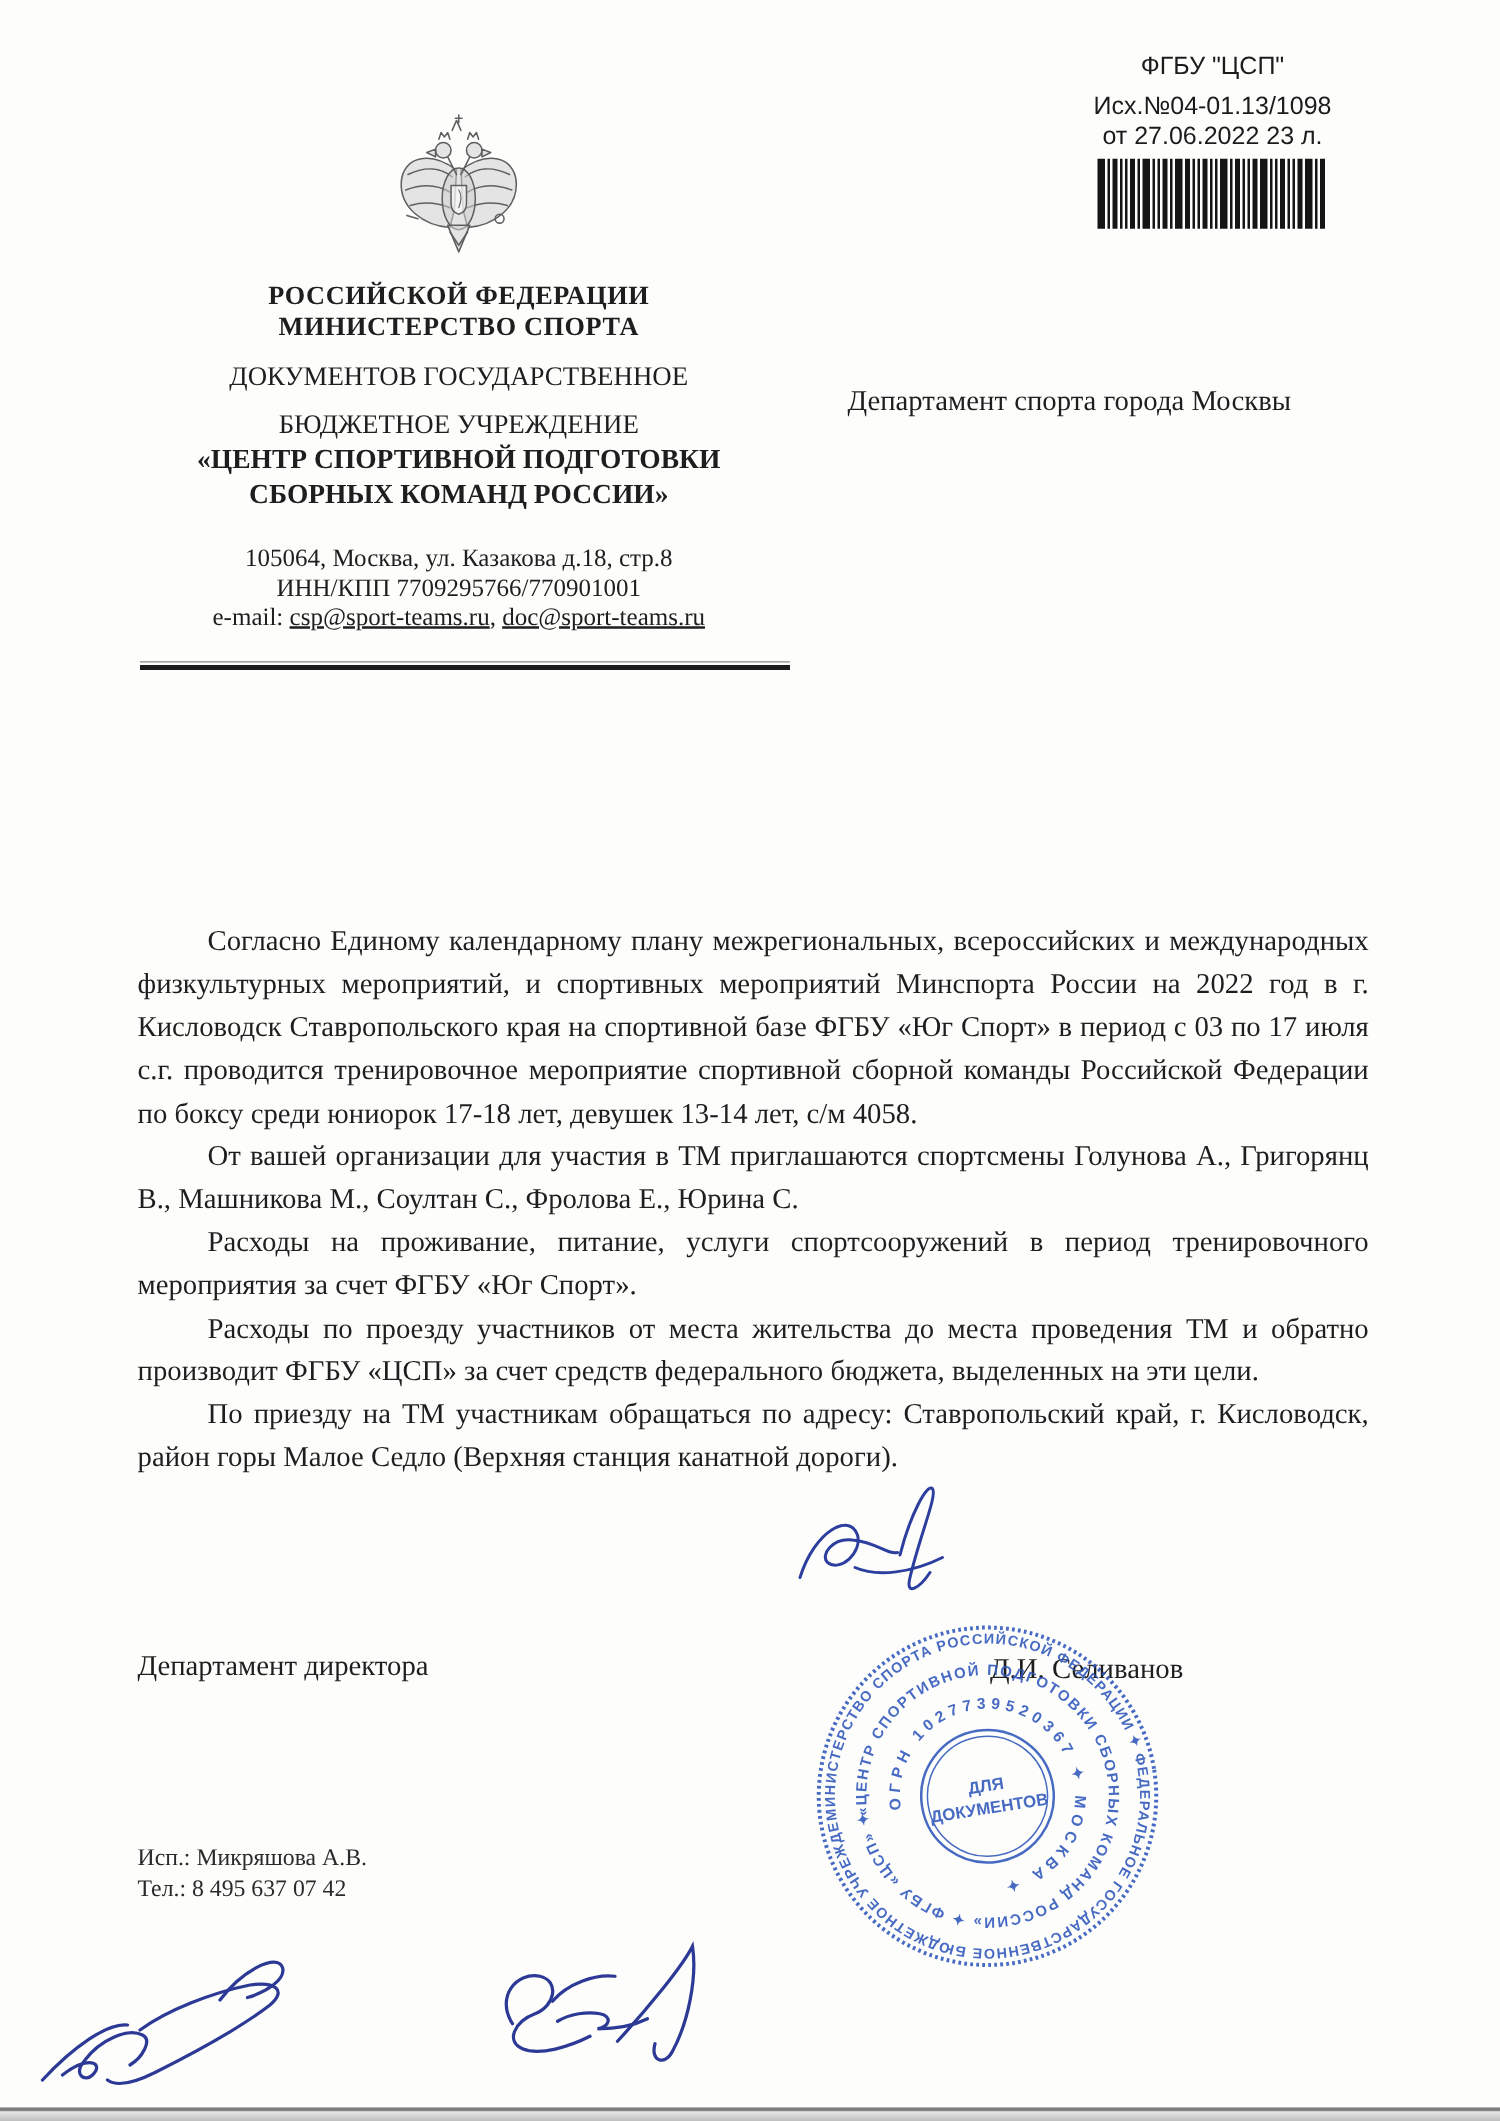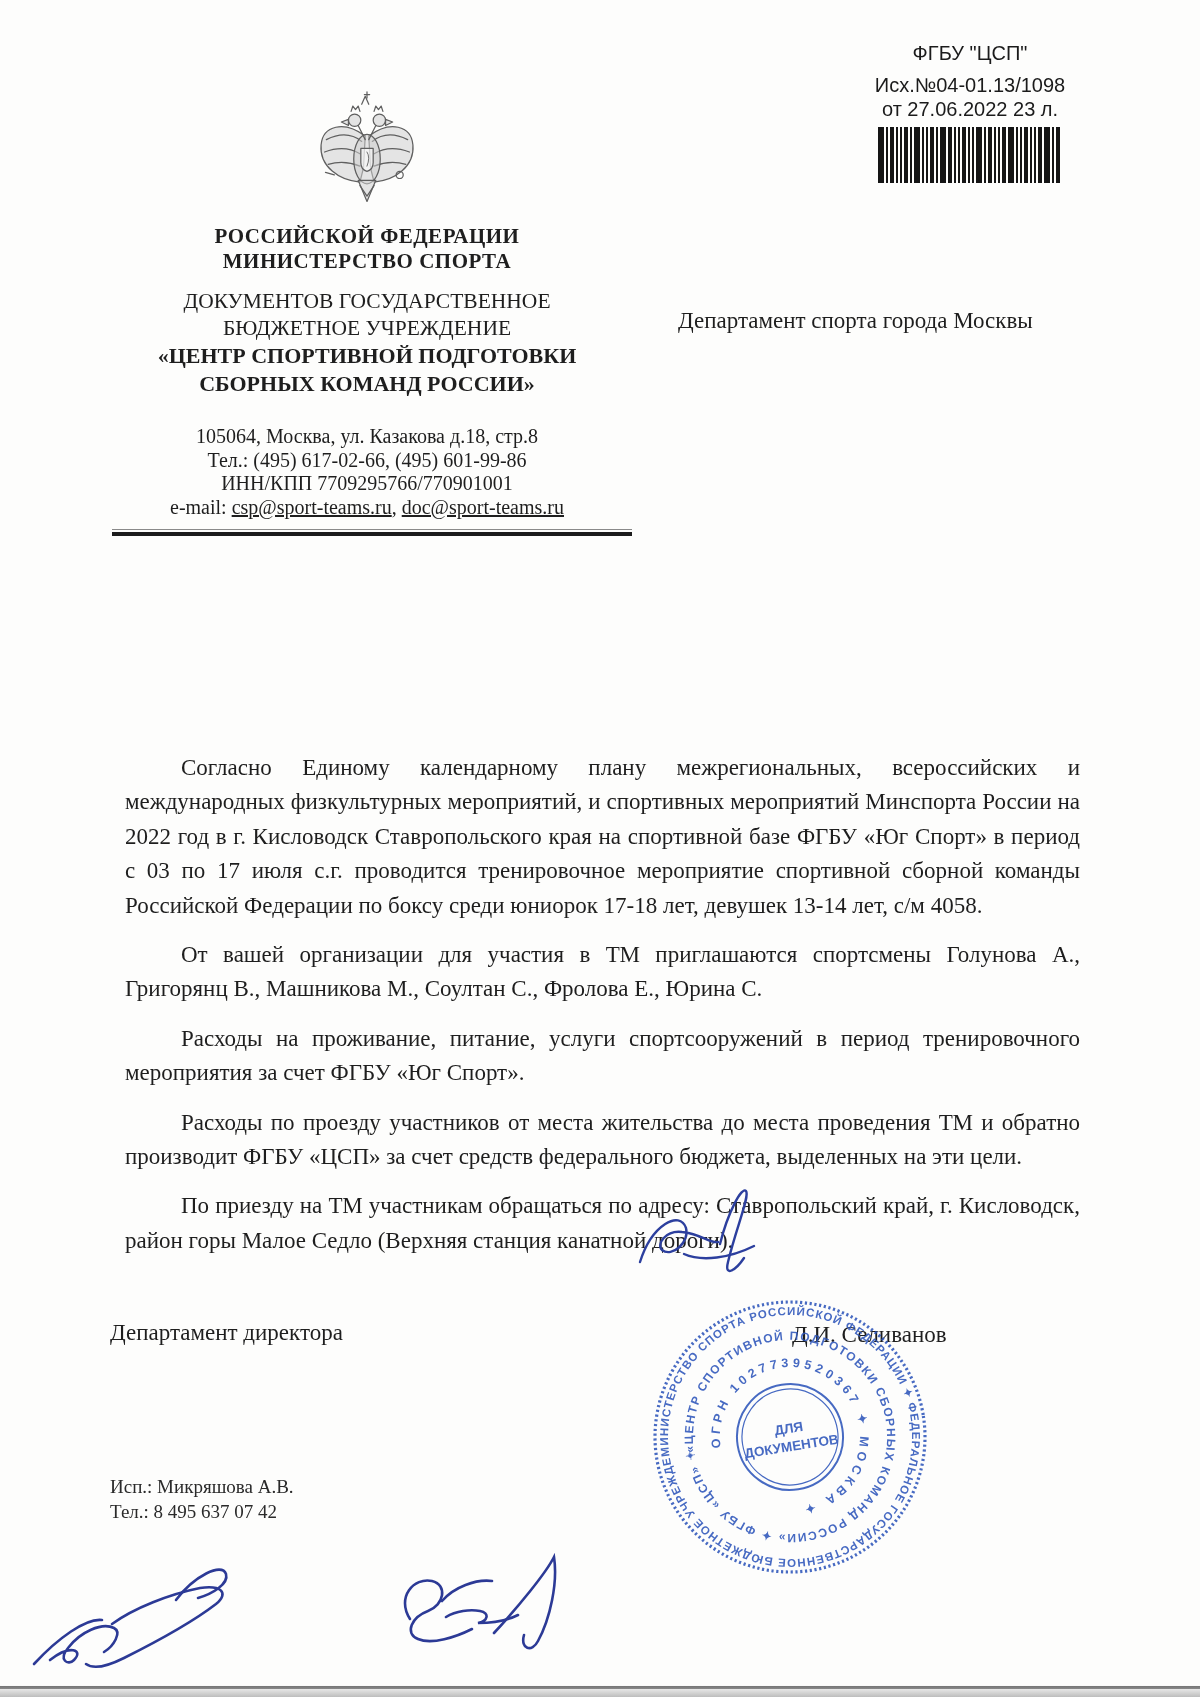--- a/index.html
+++ b/index.html
@@ -25,21 +25,21 @@
   .lh-addr{font-size:20px;line-height:23.5px;margin-top:27px;}
   .u{text-decoration:underline;}
   .divider{position:absolute;left:112px;top:529px;width:520px;height:8px;}
   .divider .thin{height:1px;background:#8a8a8a;margin-bottom:2px;}
   .divider .thick{height:4px;background:#1c1c1c;}
   
   .recipient{position:absolute;left:678px;top:308px;width:440px;font-size:23px;}
   
   .body-text{position:absolute;left:110px;top:736px;width:985px;
     font-size:23px;line-height:34.4px;text-align:justify;}
-  .body-text p{margin:15px;text-indent:56px;}
+  .body-text p{margin:0;text-indent:56px;}
   
   .sig-position{position:absolute;left:110px;top:1320px;font-size:23px;}
   .sig-name{position:absolute;left:792px;top:1322px;font-size:23px;}
   .sig-selivanov{position:absolute;left:632px;top:1182px;}
   
   .executor{position:absolute;left:110px;top:1474px;font-size:19px;line-height:25px;color:#2a2a2a;}
   
   .stamp{position:absolute;left:645px;top:1292px;opacity:.88;transform:rotate(-9deg);}
   .stamp text{font-family:"Liberation Sans", sans-serif;font-weight:bold;}
   
@@ -121,25 +121,24 @@
         <path d="M60 2 v7 M57 5 h6" fill="none"></path>
         <path d="M53 66 h14 v16 q0 8 -7 10 q-7 -2 -7 -10 Z" fill="#ffffff"></path>
         <path d="M60 70 q4 6 0 16" fill="none" stroke-width="1"></path>
         <circle cx="97" cy="96" r="4" fill="none"></circle>
         <path d="M23 96 l-10 -3" fill="none"></path>
       </g>
     </svg>
     <div class="lh-ministry">РОССИЙСКОЙ ФЕДЕРАЦИИ</div>
     <div class="lh-ministry">МИНИСТЕРСТВО СПОРТА</div>
     <div class="lh-orgtype">ДОКУМЕНТОВ ГОСУДАРСТВЕННОЕ</div>
-    <div class="lh-orgtype" style="margin-top:0">БЮДЖЕТНОЕ УЧРЕЖДЕНИЕ</div>
+    <div class="lh-orgtype" style="margin-top:11px">БЮДЖЕТНОЕ УЧРЕЖДЕНИЕ</div>
     <div class="lh-orgname">«ЦЕНТР СПОРТИВНОЙ ПОДГОТОВКИ</div>
     <div class="lh-orgname">СБОРНЫХ КОМАНД РОССИИ»</div>
     <div class="lh-addr">105064, Москва, ул. Казакова д.18, стр.8</div>
-    <div class="lh-addr" style="margin-top:0">Тел.: (495) 617-02-66, (495) 601-99-86</div>
     <div class="lh-addr" style="margin-top:0">ИНН/КПП 7709295766/770901001</div>
     <div class="lh-addr" style="margin-top:0"><span>e-mail: </span><span class="u">csp@sport-teams.ru</span><span>, </span><span class="u">doc@sport-teams.ru</span></div>
   </div>
 
   <div class="divider">
     <div class="thin"></div>
       <div class="thick"></div>
   </div>
 
   <div class="recipient">Департамент спорта города Москвы</div>

